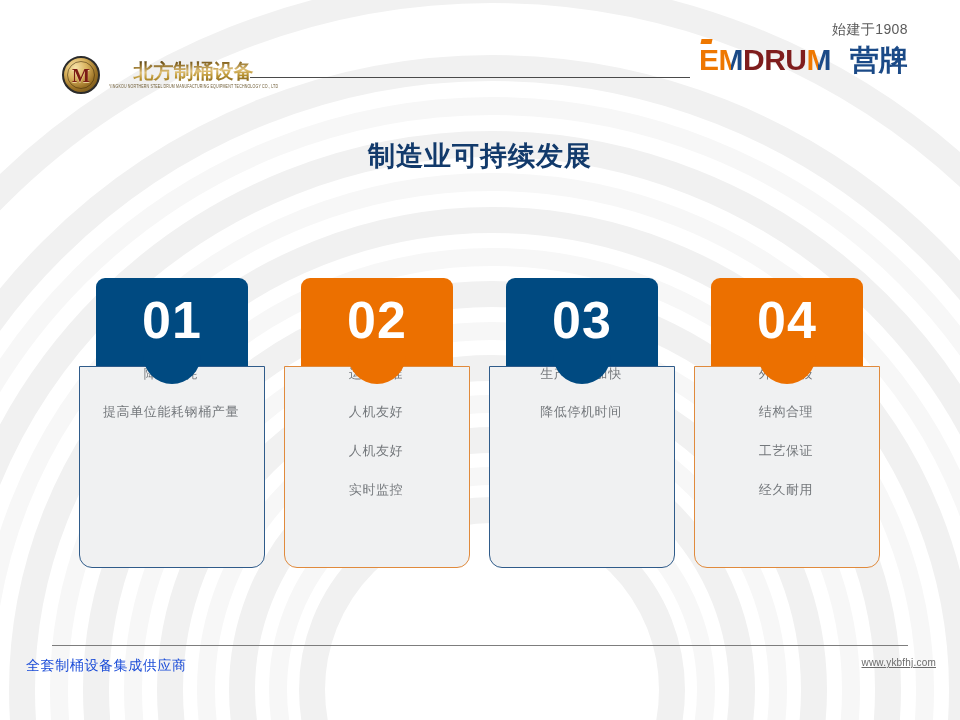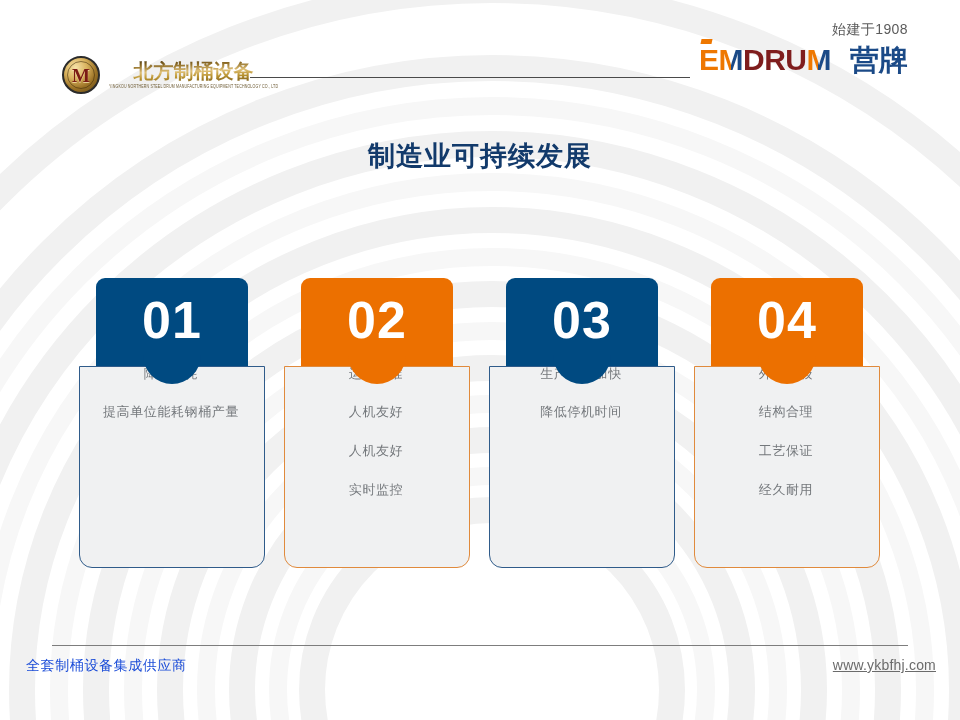--- a/index.html
+++ b/index.html
@@ -292,21 +292,21 @@
     left: 26px;
     top: 657px;
     font-size: 14px;
     color: #1d4ed8;
     letter-spacing: .6px;
   }
   .footer-right {
     position: absolute;
     right: 24px;
     top: 657px;
-    font-size: 14px;
+    font-size: 10px;
     color: #6b6b6b;
     letter-spacing: .2px;
     text-decoration: underline;
     cursor: pointer;
     text-align: right;
   }
 </style>
 </head>
 <body>
 

